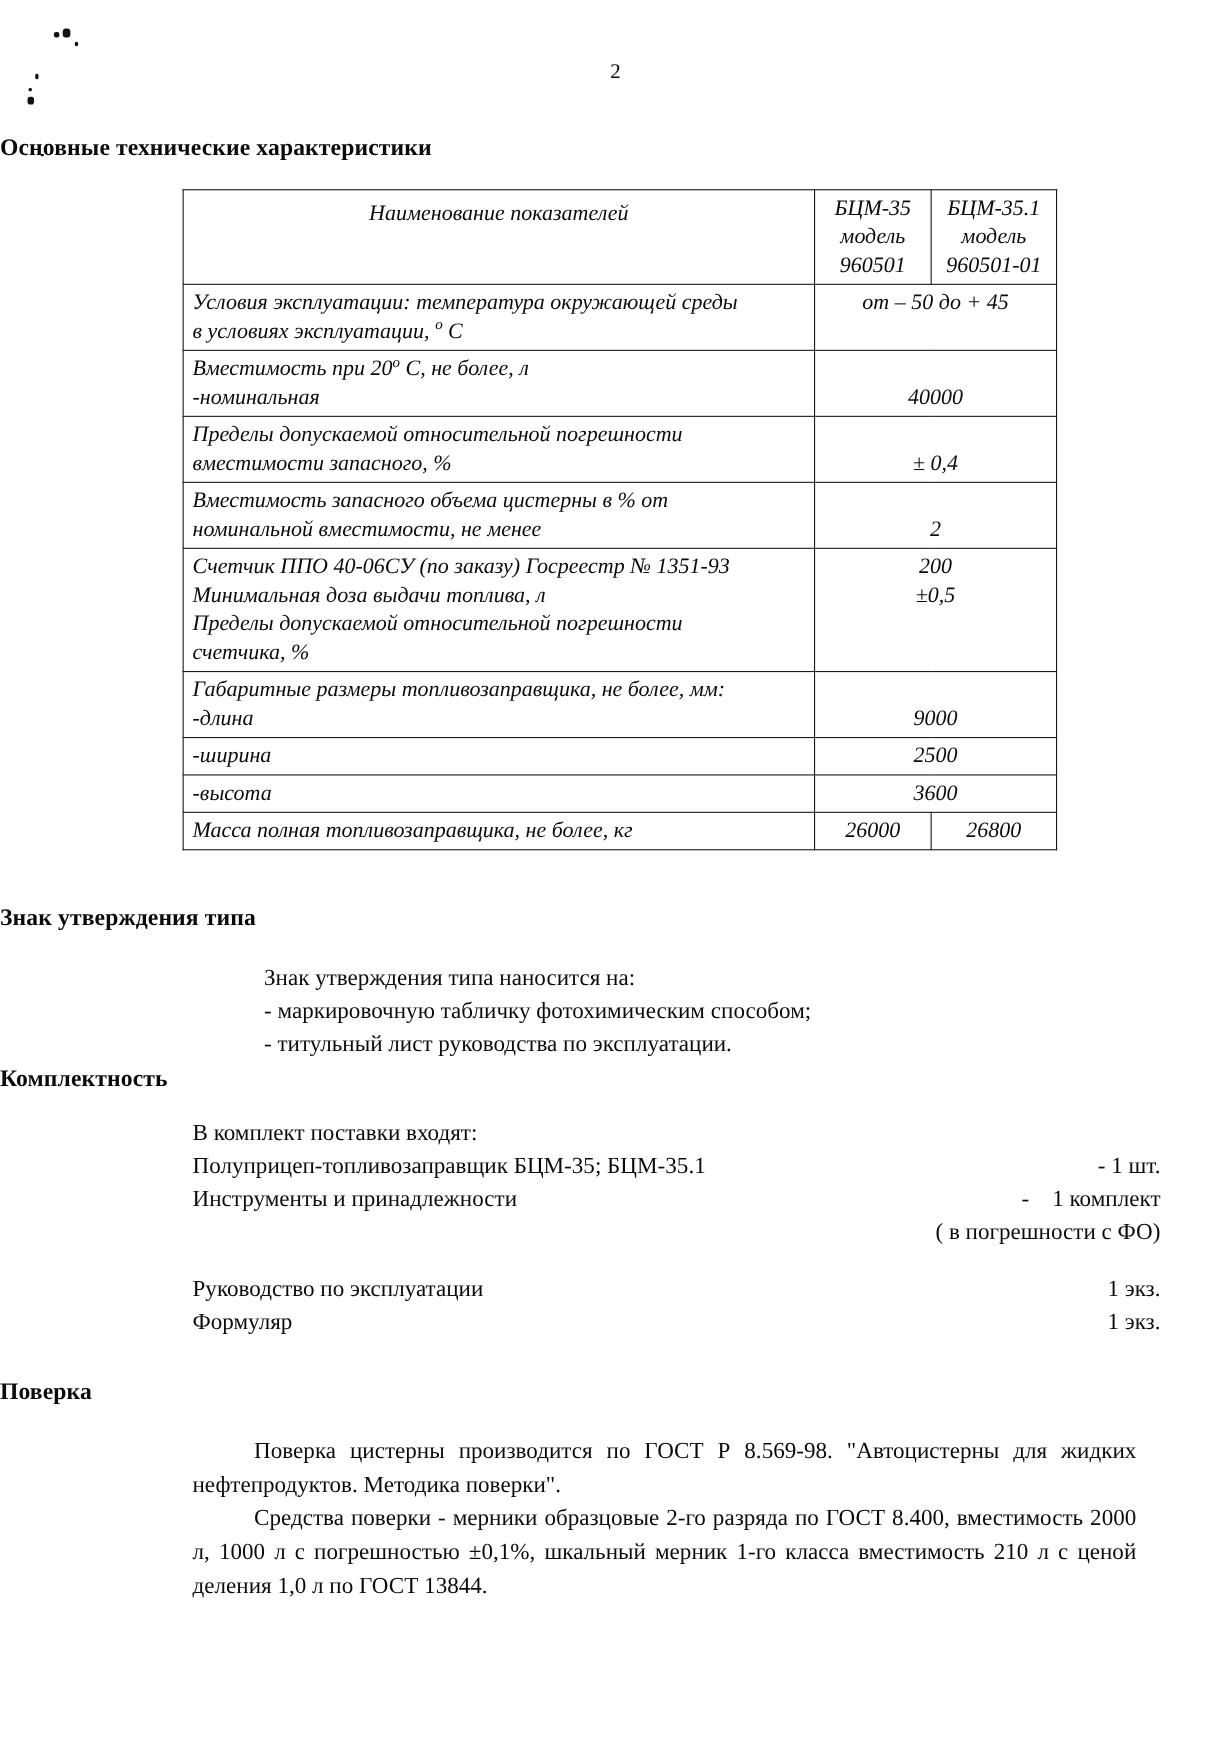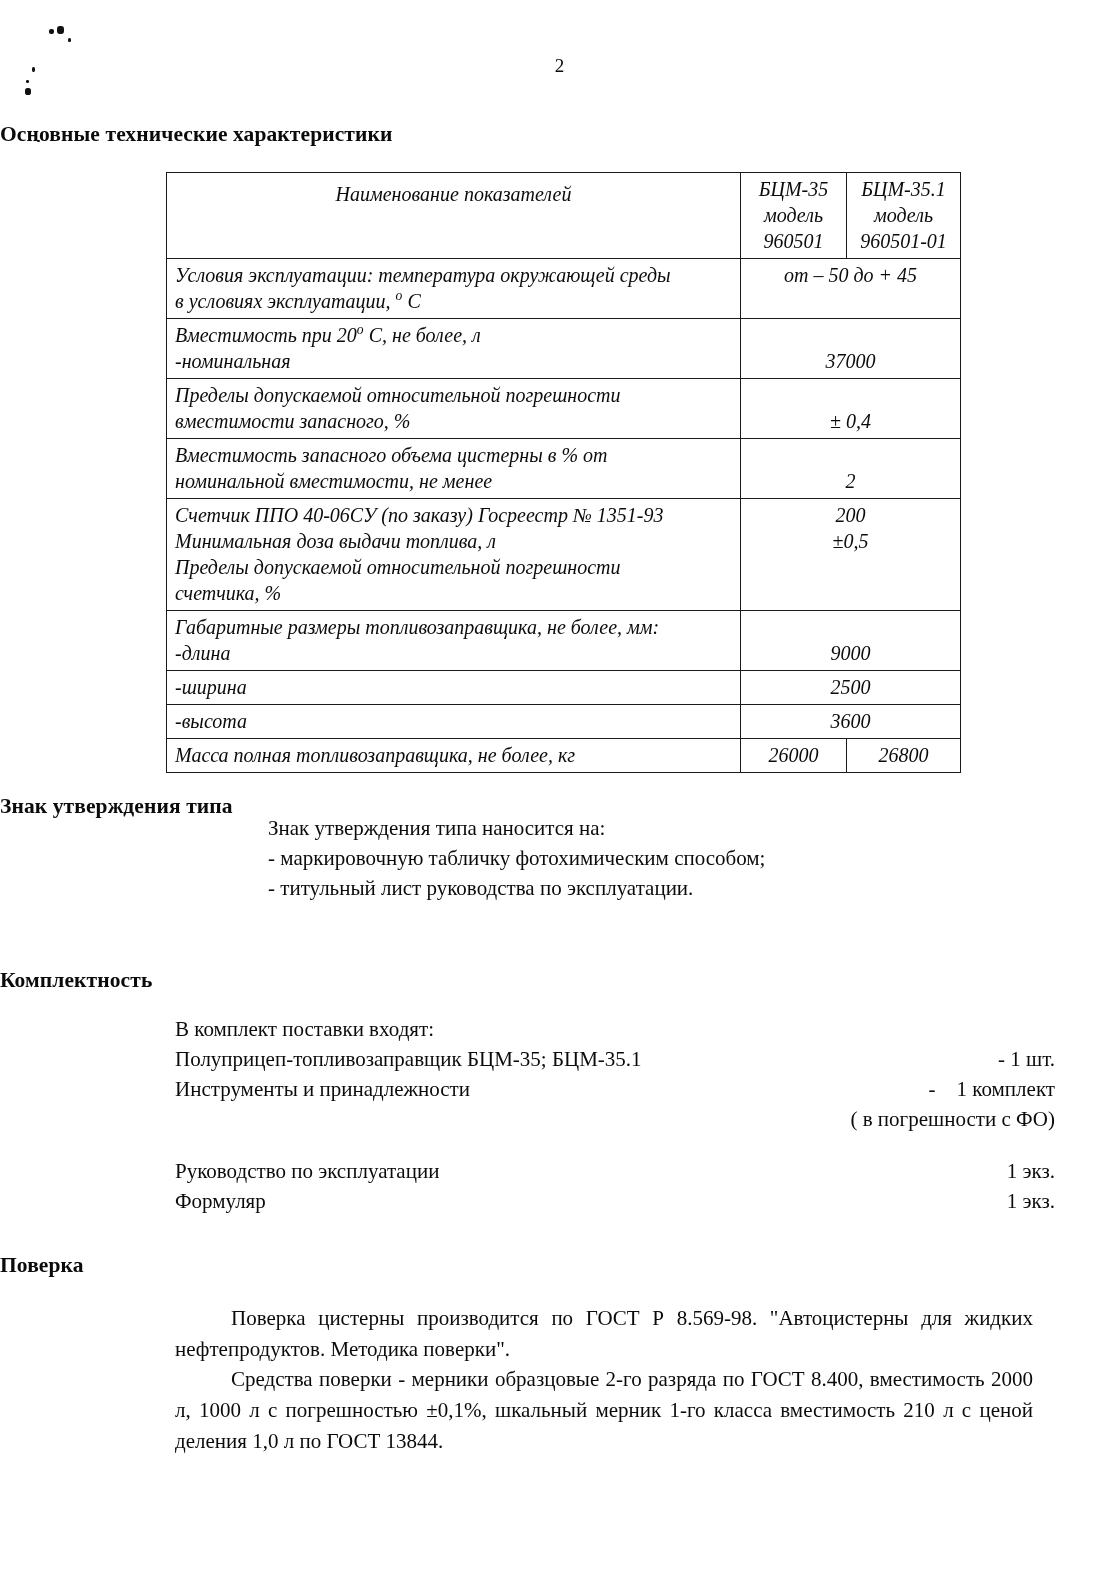--- a/index.html
+++ b/index.html
@@ -40,21 +40,21 @@
   .heading {
     position: absolute;
     left: 0;
     width: 946px;
     text-align: left;
     font-weight: bold;
     font-size: 21.5px;
     letter-spacing: 0.1px;
   }
   #heading-main   { top: 122px; }
-  #heading-mark   { top: 794px; }
+  #heading-mark   { top: 822px; }
   #heading-kit    { top: 968px; }
   #heading-verif  { top: 1253px; }
 
   
   .spec-table {
     position: absolute;
     left: 166px;
     top: 172px;
     width: 794px;
     border-collapse: collapse;
@@ -99,21 +99,21 @@
   }
 
   
   .text-block {
     position: absolute;
     font-size: 21px;
     line-height: 1.42;
   }
   .indent-1 { left: 240px; }
 
-  #mark-body { top: 814px; width: 700px; margin-left: 28px; }
+  #mark-body { top: 874px; width: 700px; }
 
   
   .kit {
     position: absolute;
     left: 175px;
     top: 1015px;
     width: 880px;
     font-size: 21px;
     line-height: 1.42;
   }
@@ -197,21 +197,21 @@
             <span class="val-line">от – 50  до + 45</span>
           </td>
         </tr>
         <tr>
           <td class="name">
             <span class="name-line">Вместимость при 20<sup class="deg">o</sup> С, не более, л</span>
             <span class="name-line">-номинальная</span>
           </td>
           <td class="val" colspan="2">
             <span class="val-spacer">&nbsp;</span>
-            <span class="val-line">37000</span>
+            <span class="val-line">40000</span>
           </td>
         </tr>
         <tr>
           <td class="name">
             <span class="name-line">Пределы допускаемой относительной погрешности</span>
             <span class="name-line">вместимости запасного, %</span>
           </td>
           <td class="val" colspan="2">
             <span class="val-spacer">&nbsp;</span>
             <span class="val-line">± 0,4</span>

